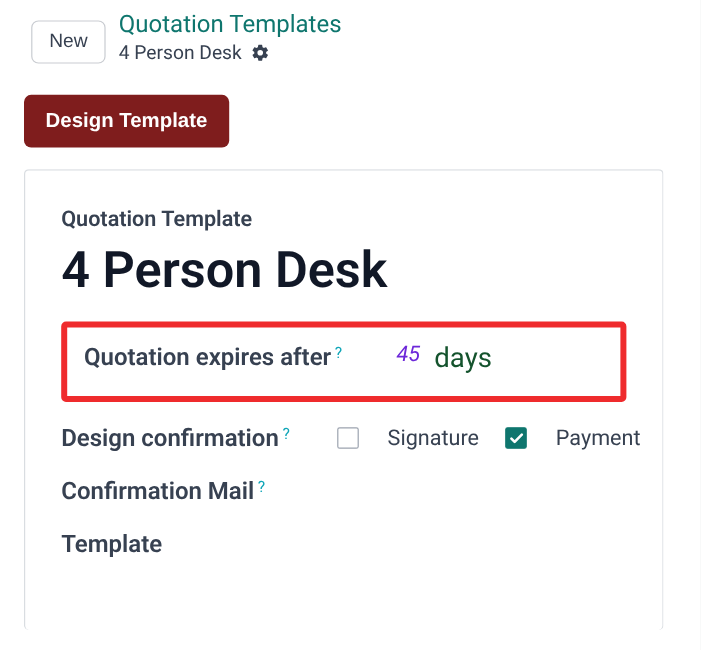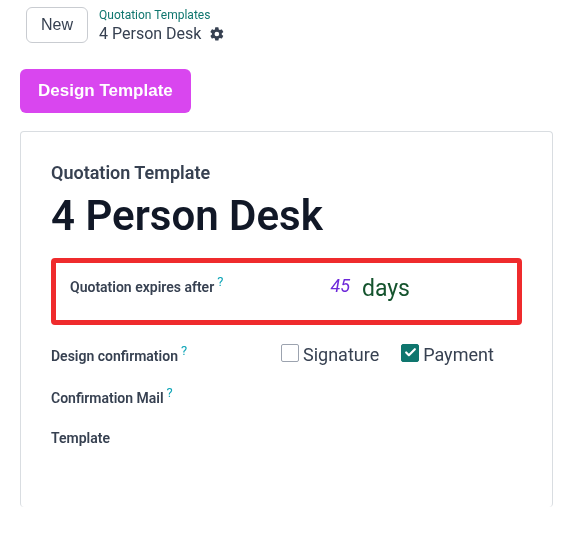--- a/index.html
+++ b/index.html
@@ -31,42 +31,42 @@
   }
 
   .breadcrumb-col {
     display: flex;
     flex-direction: column;
     padding-top: 2px;
   }
 
   .breadcrumb-link {
     color: #0f766e;
-    font-size: 12px;
+    font-size: 20px;
     text-decoration: none;
     cursor: pointer;
   }
 
   .breadcrumb-cur {
     display: flex;
     align-items: center;
     gap: 8px;
     font-size: 16px;
     color: #374151;
     margin-top: 2px;
   }
 
   .gear-icon { width: 16px; height: 16px; color: #374151; cursor: pointer; }
 
   .design-btn-wrap {
     padding: 26px 0 0 20px;
   }
 
   .btn-design {
-    background: #d946ef;
+    background: #7f1d1d;
     color: #ffffff;
     border: none;
     font-size: 17px;
     font-weight: 600;
     padding: 12px 18px;
     border-radius: 6px;
     cursor: pointer;
   }
 
   .form-card {
@@ -96,21 +96,21 @@
   .highlight-box {
     border: 5px solid #ef2b2d;
     border-radius: 4px;
     padding: 10px 14px 18px 14px;
     display: flex;
     align-items: flex-start;
     margin-bottom: 18px;
   }
 
   .field-label {
-    font-size: 14px;
+    font-size: 20px;
     font-weight: 600;
     color: #374151;
     display: inline;
   }
 
   .help-sup {
     color: #0ea5b7;
     font-size: 13px;
     vertical-align: super;
     margin-left: 3px;
@@ -144,21 +144,22 @@
     align-items: center;
     margin-bottom: 20px;
   }
 
   .form-row .left {
     flex: 0 0 230px;
   }
 
   .checkbox-wrap {
     display: flex;
-    gap: 4px;
+    align-items: center;
+    gap: 24px;
     margin-right: 22px;
   }
 
   .cb {
     width: 18px;
     height: 18px;
     border: 1px solid #9ca3af;
     border-radius: 2px;
     background: #fff;
     display: inline-flex;

